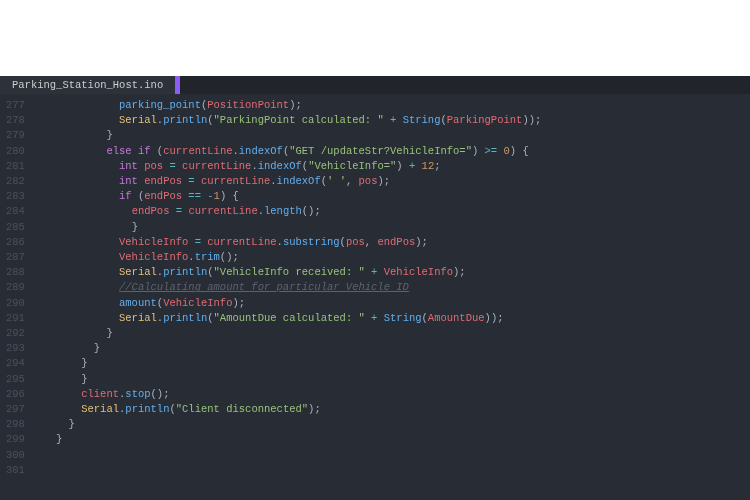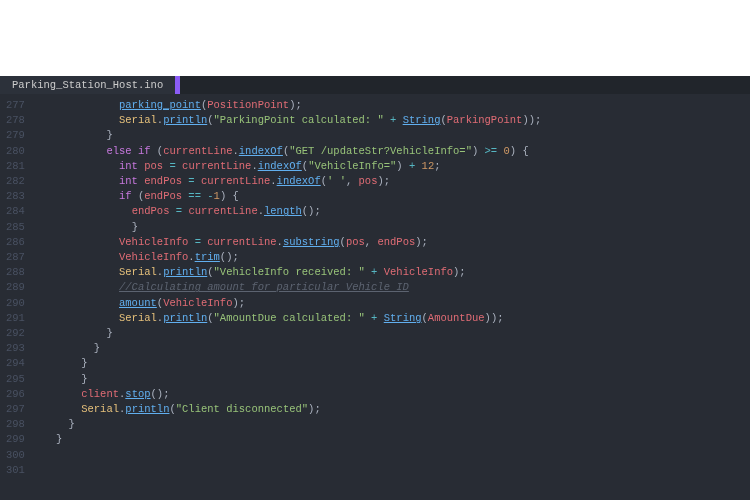--- a/index.html
+++ b/index.html
@@ -52,21 +52,21 @@
     color: #abb2bf;
     flex: 1;
   }
   .fold-gutter {
      width: 14px;
      flex-shrink: 0;
      background: #282c34;
   }
   .tok-kw { color: #c678dd; }
   .tok-type { color: #c678dd; font-family: Liberation Mono, monospace; }
-  .tok-fn { color: #61afef; text-decoration: underline; }
+  .tok-fn { color: #61afef; }
   .tok-str { color: #98c379; }
   .tok-num { color: #d19a66; }
   .tok-op { color: #56b6c2; }
   .tok-id { color: #e06c75; }
   .tok-obj { color: #e5c07b; }
   .tok-com { color: #5c6370; font-style: italic; text-decoration: underline; }
   .tok-punct { color: #abb2bf; }
   .tok-char { color: #98c379; }
   .ln { display:block; }
 </style>

